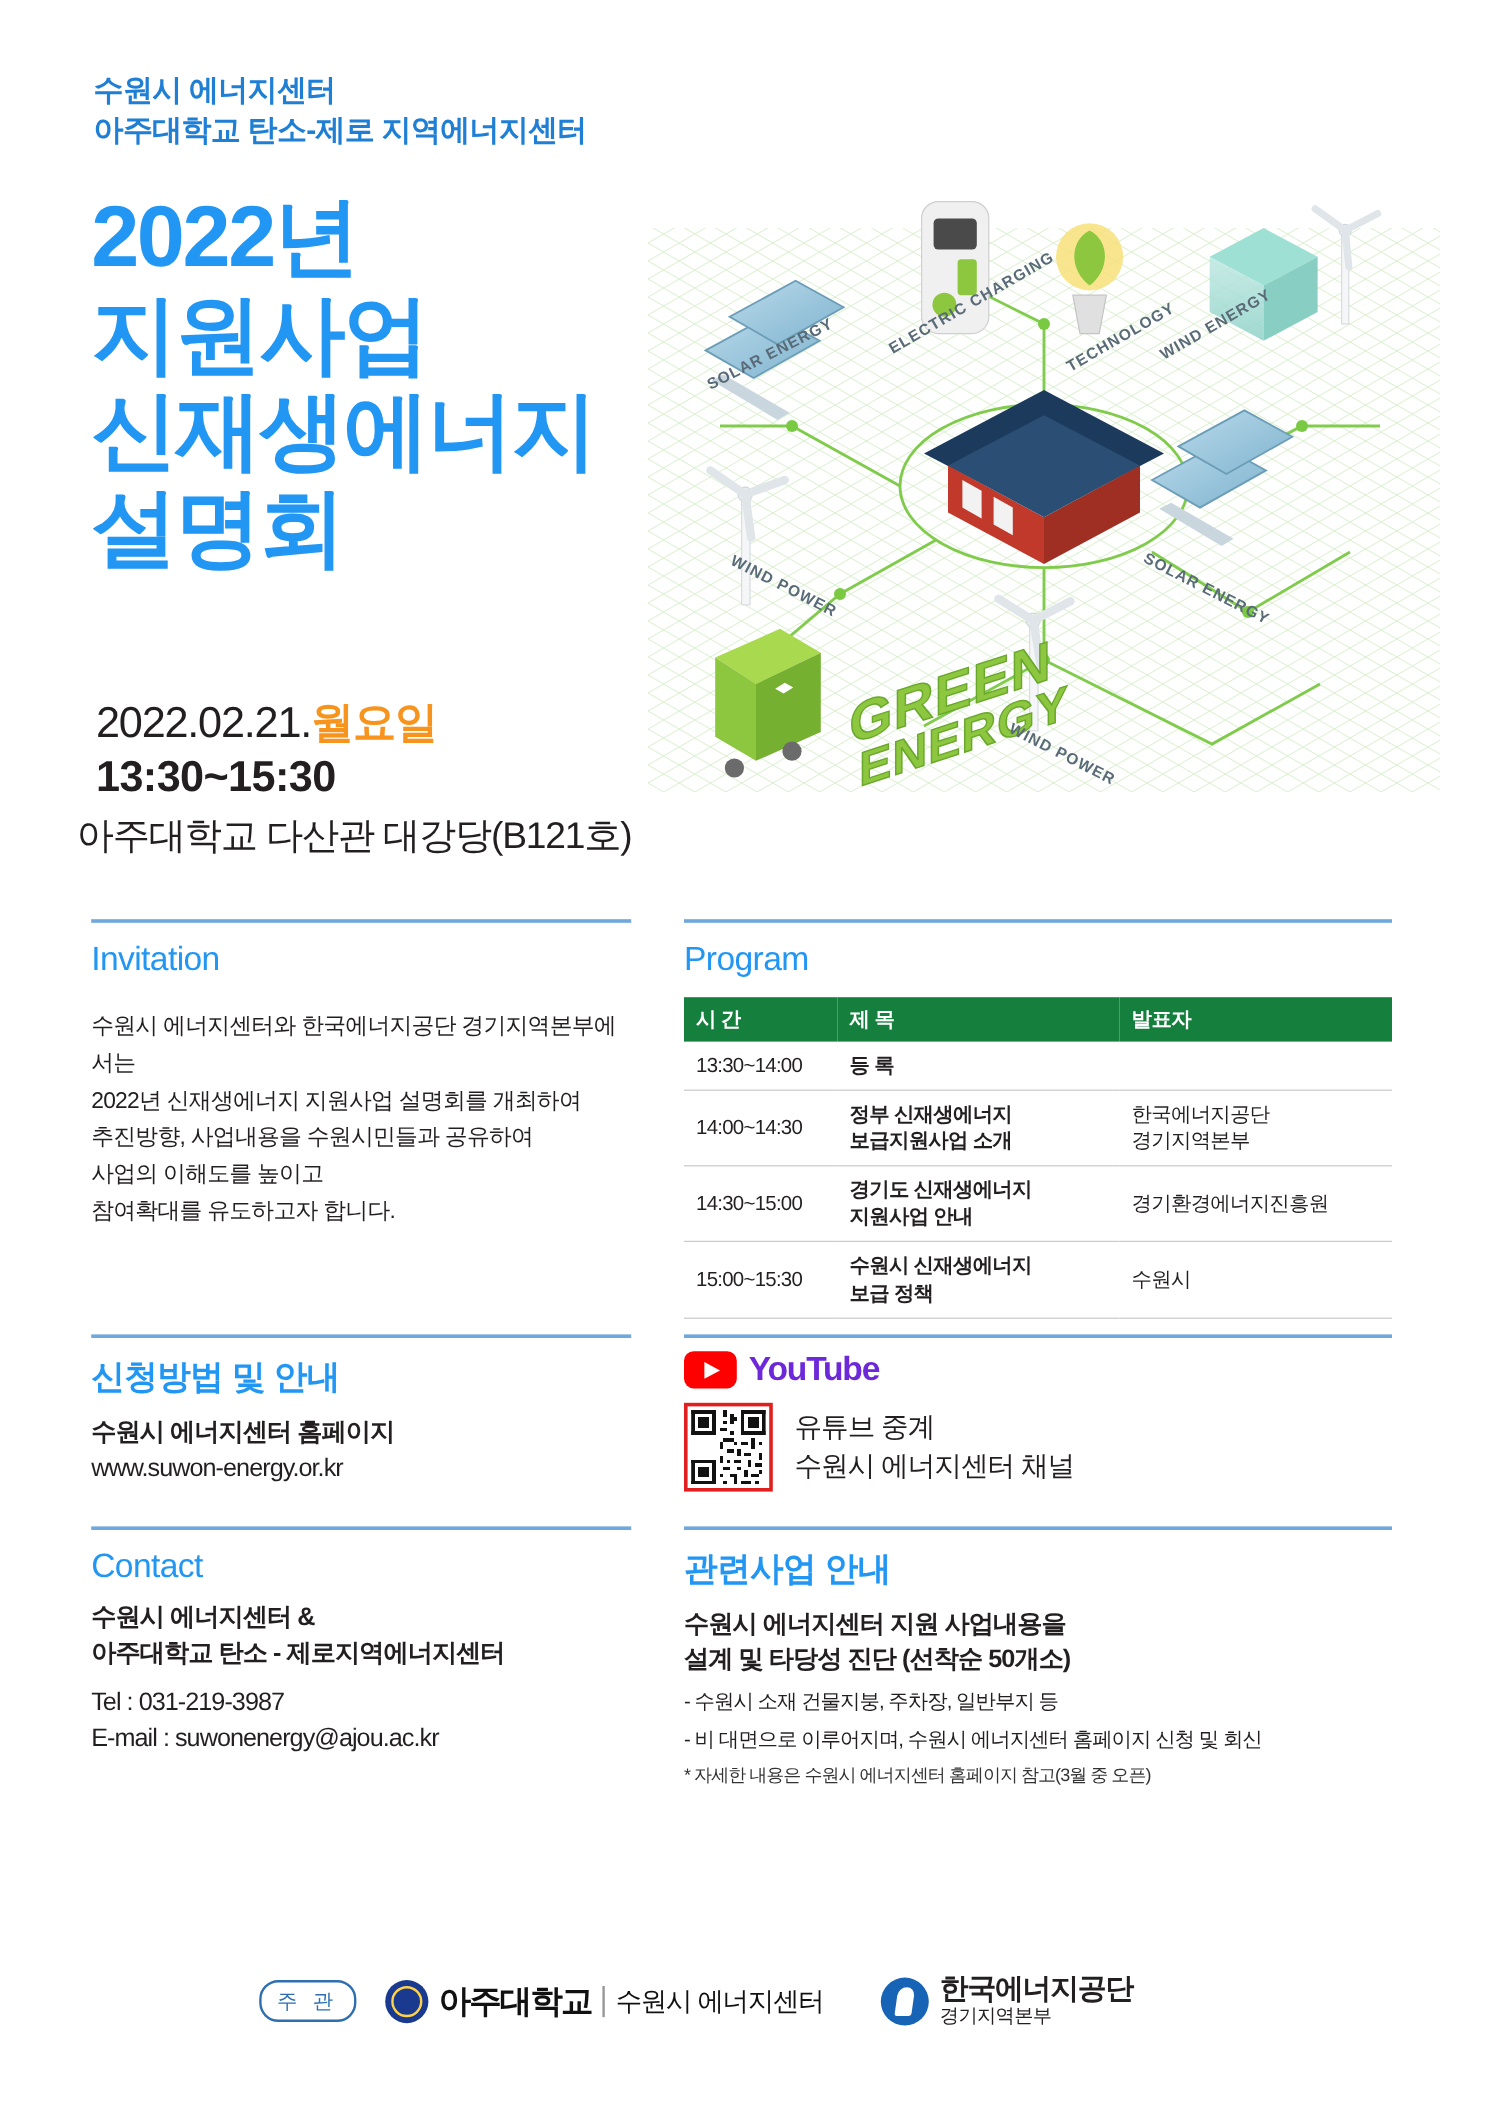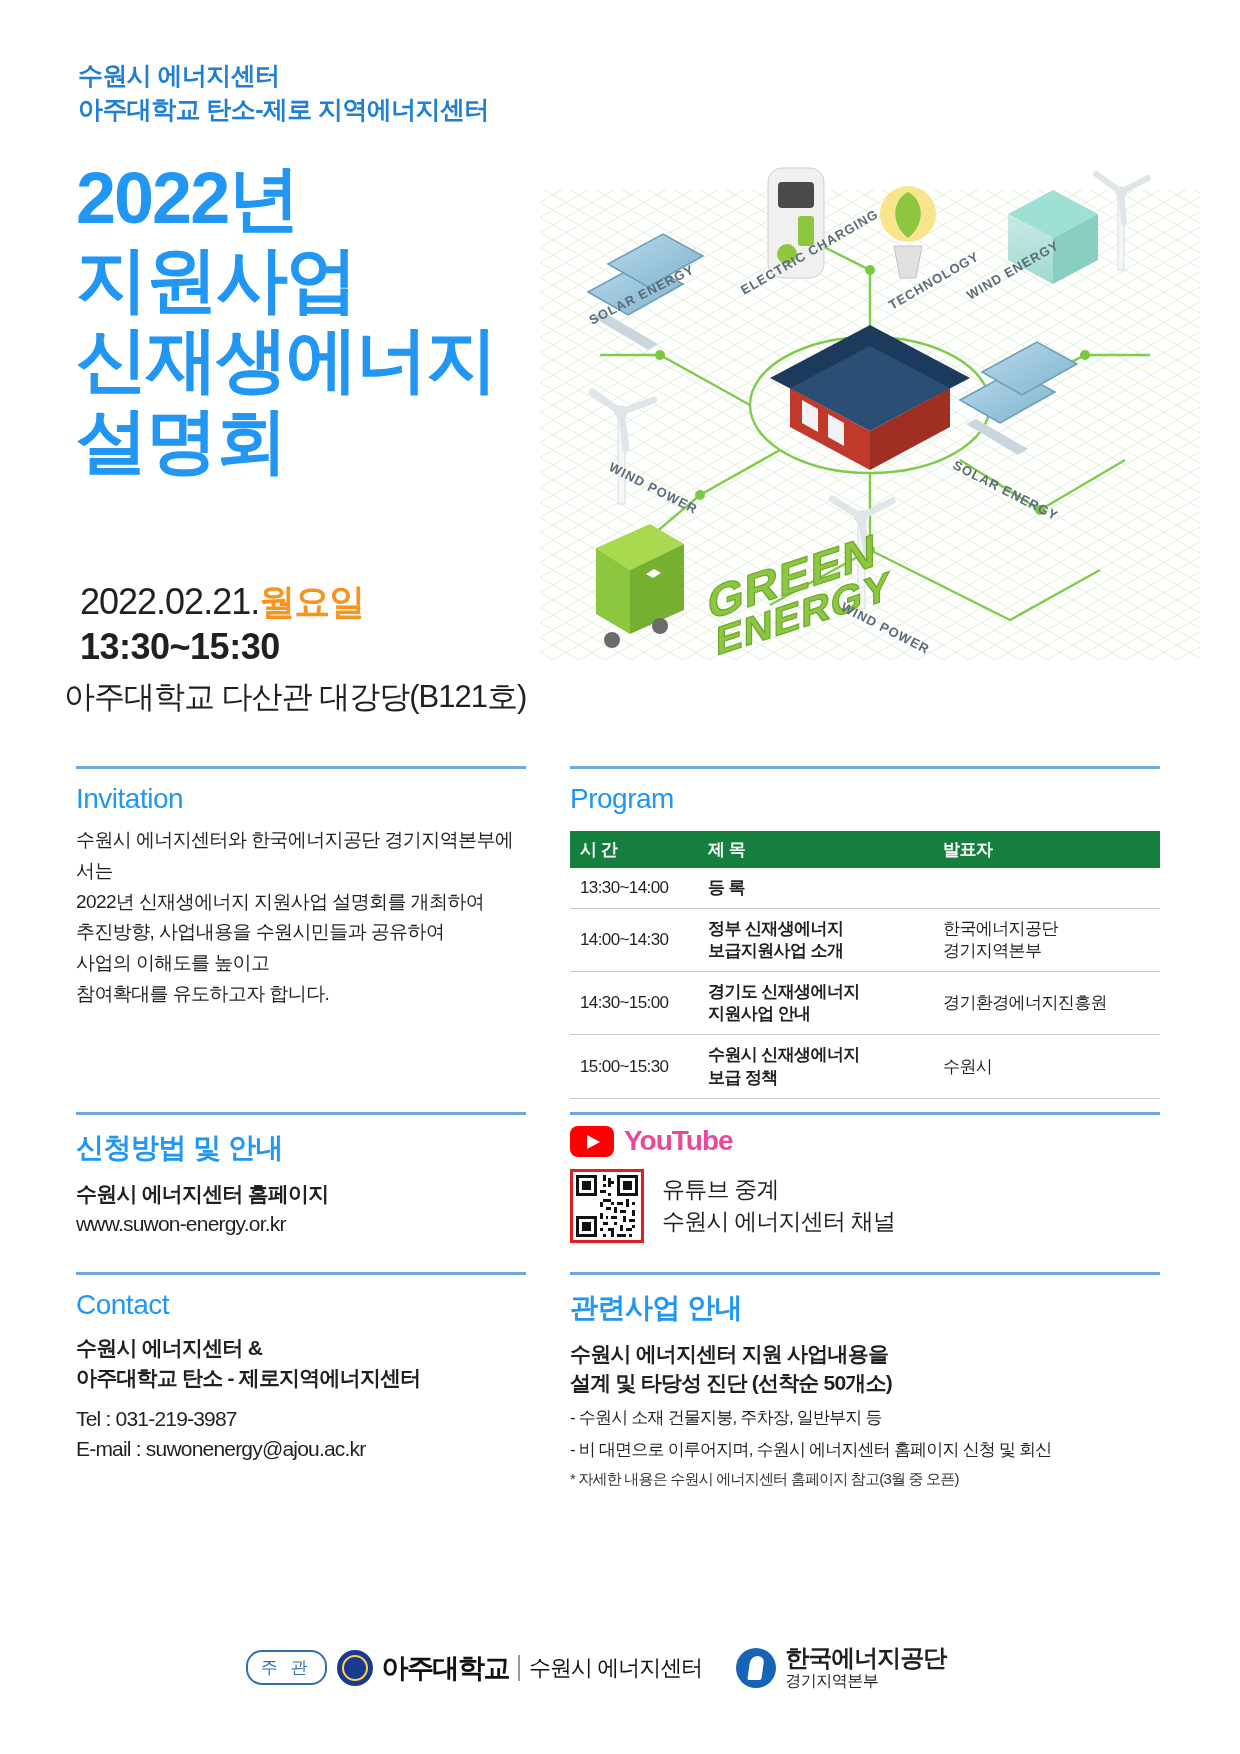--- a/index.html
+++ b/index.html
@@ -56,21 +56,21 @@
   .col-right { position: absolute; left: 570px; width: 590px; }
 
   .rule { height: 3px; background: #6fa8dc; width: 100%; }
 
   .sec-title {
     font-size: 28px; color: #2196f3; font-weight: normal;
     margin-top: 14px; letter-spacing: -0.5px;
   }
   .sec-title.bold { font-weight: bold; }
 
-  .body-text { font-size: 19px; line-height: 1.62; letter-spacing: -0.6px; margin-top: 10px; }
+  .body-text { font-size: 19px; line-height: 1.62; letter-spacing: -0.6px; margin-top: 26px; }
   .body-text b { font-weight: normal; }
 
   
   table.program {
     width: 100%; border-collapse: collapse; margin-top: 16px;
     font-size: 17px;
   }
   table.program thead th {
     background: #15803d; color: #ffffff; font-weight: bold;
     text-align: left; padding: 7px 10px; letter-spacing: -0.5px;
@@ -90,40 +90,40 @@
   .yt-badge {
     width: 44px; height: 31px; background: #ff0000; border-radius: 8px;
     position: relative;
   }
   .yt-badge::after {
     content: ""; position: absolute; left: 17px; top: 9px;
     border-left: 13px solid #fff;
     border-top: 7px solid transparent;
     border-bottom: 7px solid transparent;
   }
-  .yt-word { font-size: 28px; font-weight: bold; letter-spacing: -1px; color: #ec4899; }
+  .yt-word { font-size: 28px; font-weight: bold; letter-spacing: -1px; color: #6d28d9; }
 
   .qr-row { display: flex; align-items: center; gap: 18px; margin-top: 12px; }
   .qr { width: 74px; height: 74px; border: 3px solid #e02020; padding: 3px; background: #fff; }
   .qr svg { display: block; }
   .qr-text { font-size: 23px; line-height: 1.38; letter-spacing: -0.8px; }
 
   
   .contact-block { font-size: 21px; line-height: 1.45; margin-top: 12px; letter-spacing: -0.8px; }
   .contact-block .b { font-weight: bold; }
 
   .rel-block { margin-top: 12px; letter-spacing: -0.8px; }
   .rel-block .head { font-size: 21px; font-weight: bold; line-height: 1.4; }
   .rel-block .li { font-size: 17px; margin-top: 8px; line-height: 1.45; }
   .rel-block .note { font-size: 15px; margin-top: 7px; color: #333; }
 
   
   .footer {
-    position: absolute; left: 16px; top: 1645px; width: 1160px;
-    display: flex; align-items: center; justify-content: center; gap: 10px;
+    position: absolute; left: 0; top: 1645px; width: 1160px;
+    display: flex; align-items: center; justify-content: center; gap: 24px;
   }
   .pill {
     border: 2px solid #2f6fb0; border-radius: 16px; color: #2f6fb0;
     font-size: 17px; padding: 4px 13px; letter-spacing: 4px; font-weight: normal;
   }
   .logo-grp { display: flex; align-items: center; gap: 9px; }
   .seal {
     width: 36px; height: 36px; border-radius: 50%;
     background: #1a3a8f; position: relative;
   }

